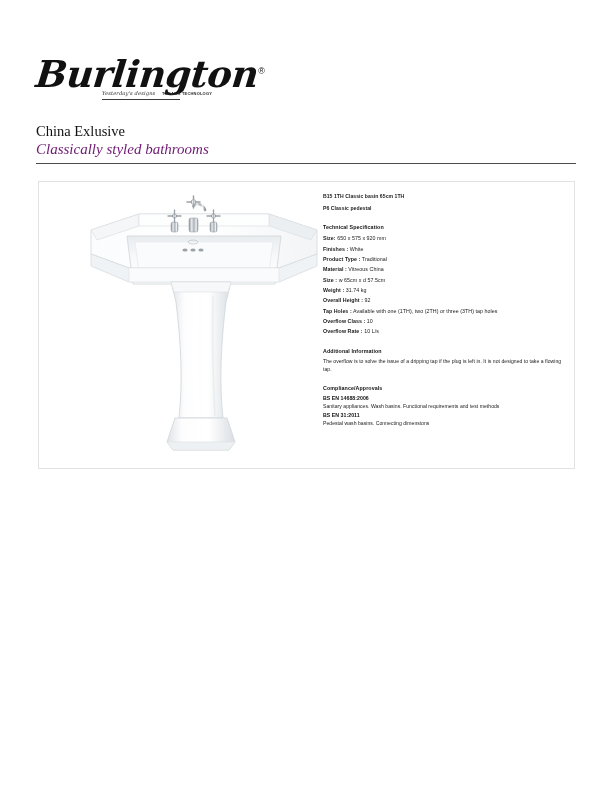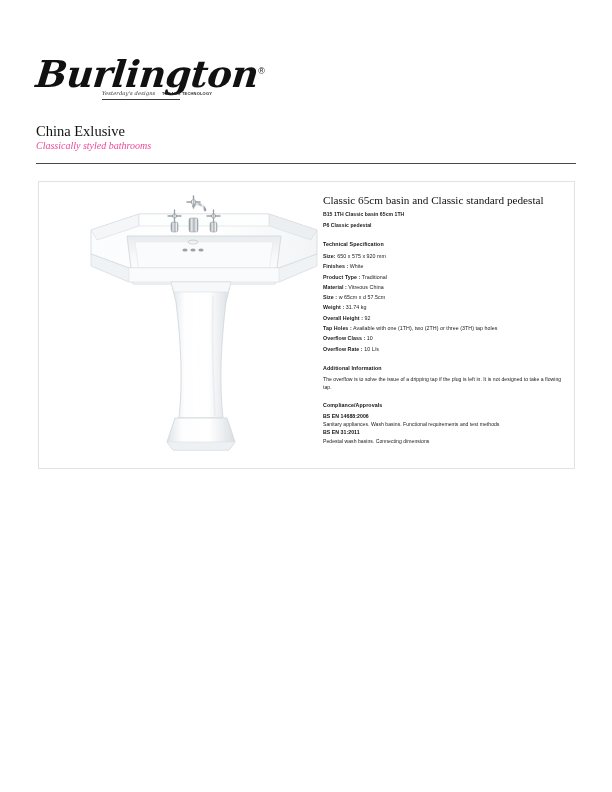--- a/index.html
+++ b/index.html
@@ -87,22 +87,22 @@
   }
   .tagline-1 {
     font-family: "Liberation Serif", serif;
     font-size: 14.5px;
     color: #111111;
     line-height: 1.25;
   }
   .tagline-2 {
     font-family: "Liberation Serif", serif;
     font-style: italic;
-    font-size: 10px;
-    color: #ec4899;
+    font-size: 15px;
+    color: #701a75;
     line-height: 1.25;
   }
 
   .head-rule {
     position: absolute;
     left: 36px;
     top: 163px;
     width: 540px;
     height: 1px;
     background: #4a4a4a;
@@ -302,21 +302,20 @@
         <path d="M88 250 L156 250 L150 258 L94 258 Z" fill="#eef1f3" stroke="#dce0e3" stroke-width="0.6"></path>
 
         <path d="M117 102 C 115 150, 115 190, 118 224" stroke="#ffffff" stroke-width="5" fill="none" opacity="0.85"></path>
         <path d="M134 104 C 133 150, 134 190, 136 224" stroke="#e6eaed" stroke-width="1.6" fill="none" opacity="0.7"></path>
       </g>
     </svg>
   </div>
 
   <div class="spec">
 
-    <div class="spec-title">Classic 65cm basin and Classic standard pedestal</div>
     <div class="spec-code">B15 1TH Classic basin 65cm 1TH</div>
     <div class="spec-code second">P6 Classic pedestal</div>
 
     <div class="block">
       <div class="block-head">Technical Specification</div>
       <div class="spec-line">
         <b>Size:</b>
         <span>650 x 575 x 920 mm</span>
       </div>
       <div class="spec-line">

